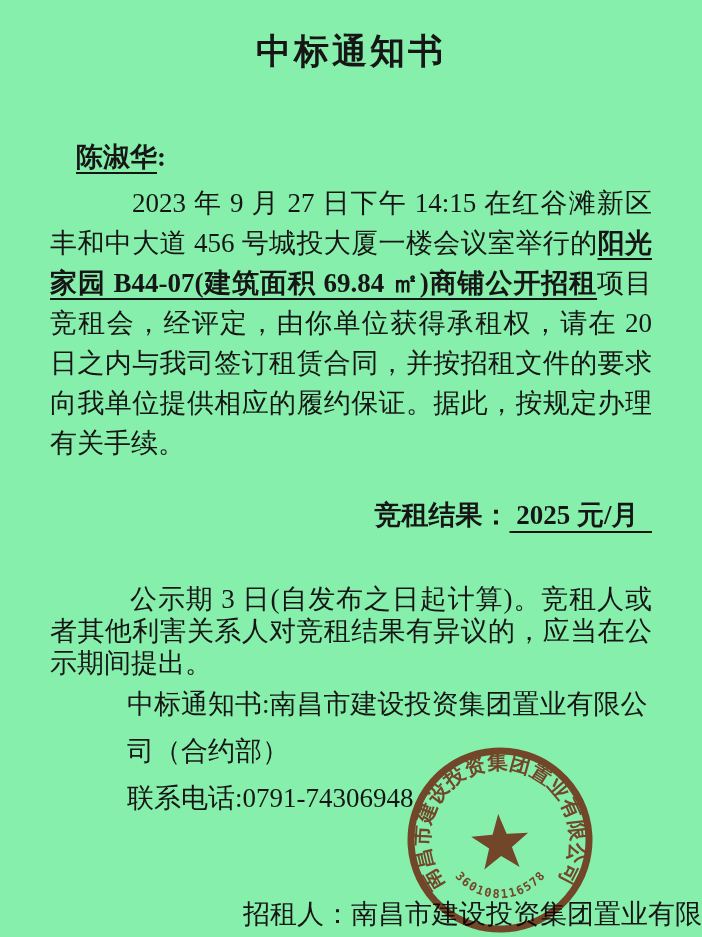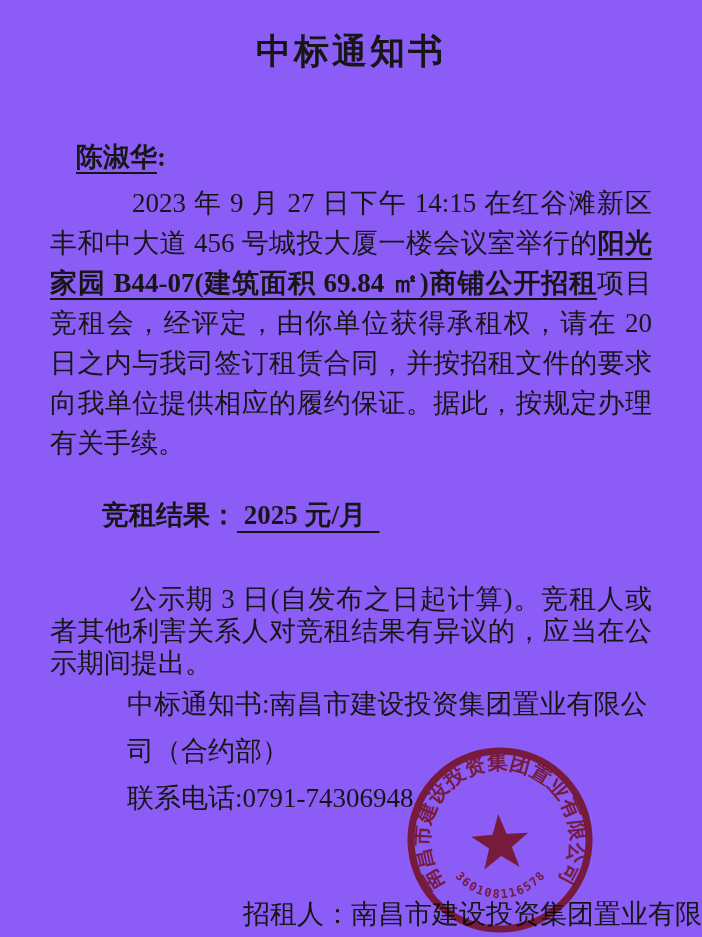--- a/index.html
+++ b/index.html
@@ -1,20 +1,20 @@
 <!DOCTYPE html>
 <html><head>
 <meta charset="utf-8">
 <style>
   * { margin:0; padding:0; box-sizing:border-box; }
   html,body { background:#ffffff; }
   .page {
     position:relative;
     width:702px; height:937px;
-    background:#8b5cf6;
+    background:#86efac;
     color:#161616;
     font-family:"Liberation Serif","DejaVu Serif",serif;
     overflow:hidden;
   }
   .title {
     padding-top:28px;
     text-align:center;
     font-size:35px;
     font-weight:bold;
     letter-spacing:3px;
@@ -39,20 +39,21 @@
     text-decoration:underline;
     text-underline-offset:6px;
     text-decoration-thickness:2px;
   }
   .result {
     margin:32px 50px 0;
     padding-left:52px;
     font-size:27px;
     font-weight:bold;
     line-height:40px;
+    text-align:right;
   }
   .result-value {
     white-space:pre;
     text-decoration:underline;
     text-underline-offset:7px;
     text-decoration-thickness:2px;
   }
   .p2 {
     margin:48px 50px 0;
     font-size:27px;

